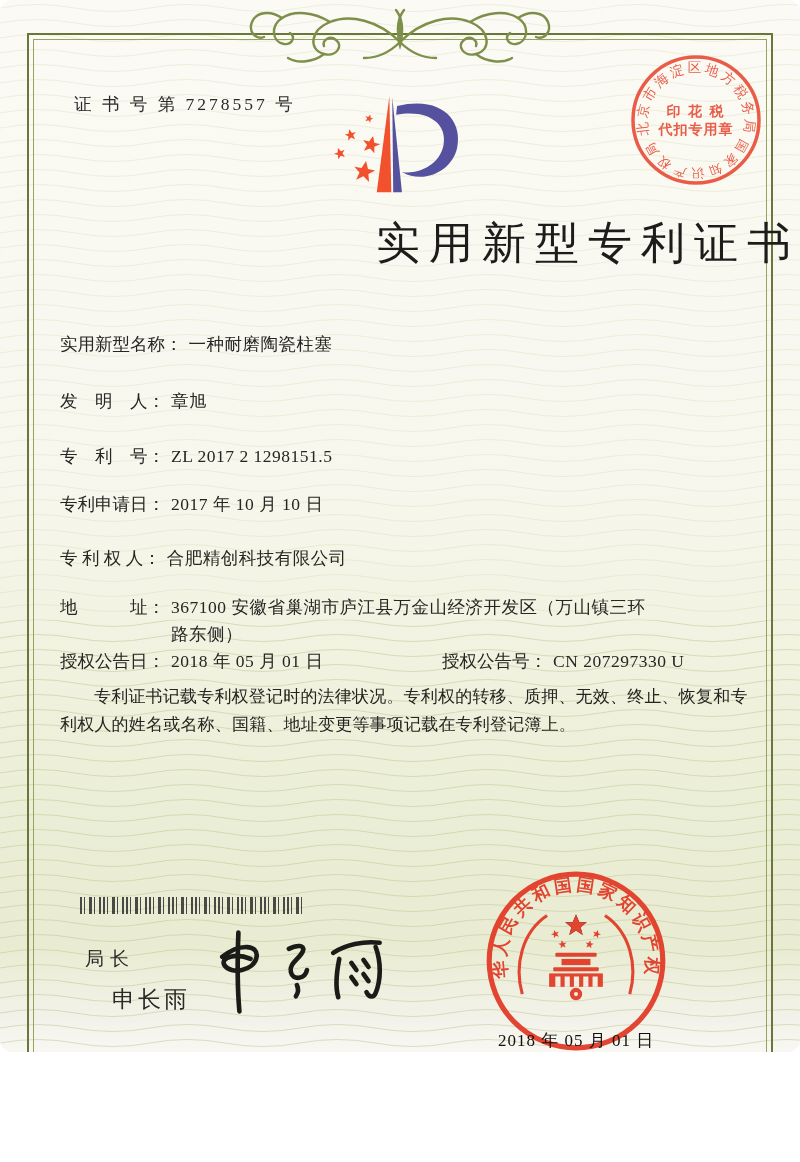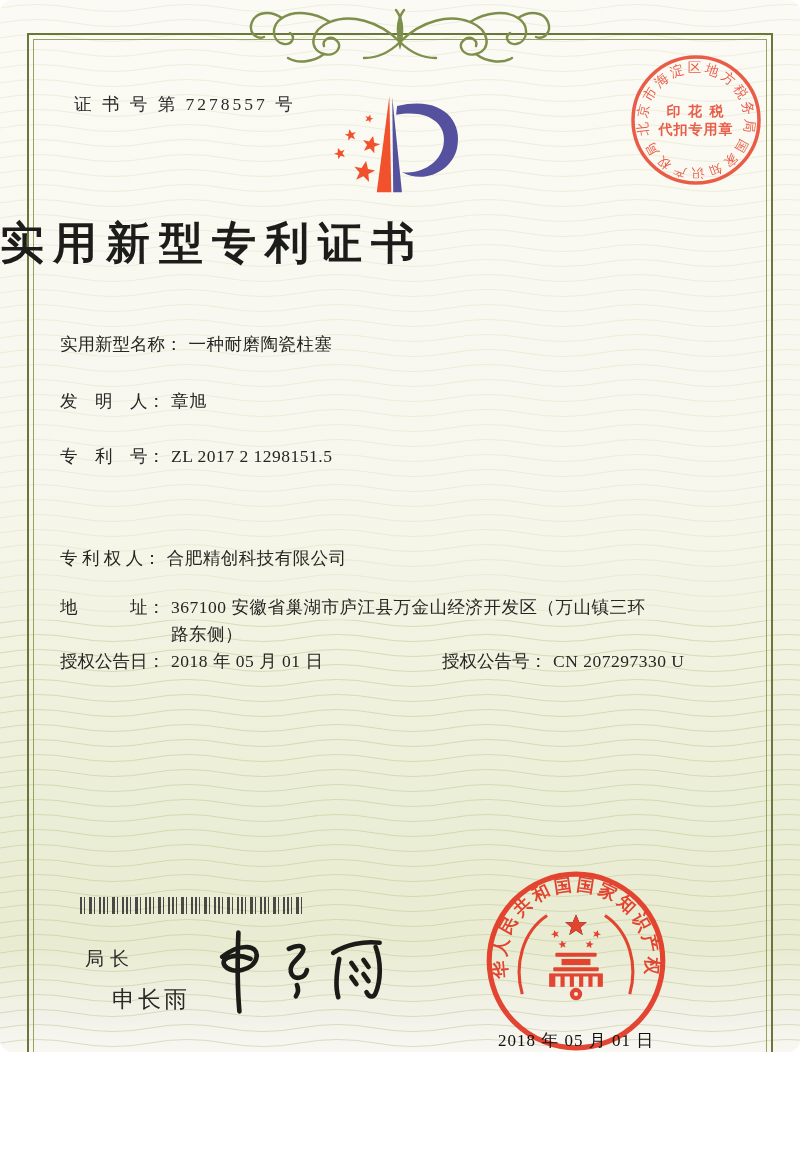--- a/index.html
+++ b/index.html
@@ -11,21 +11,21 @@
   .waves{position:absolute;left:0;top:0;z-index:0;}
   
   .frame{position:absolute;left:27px;top:33px;width:742px;height:1086px;
     border:2px solid #69773a;z-index:1;}
   .frame-inner{position:absolute;left:4px;top:4px;right:4px;bottom:4px;
     border:1px solid #95a35c;}
   .ornament{position:absolute;z-index:2;}
   
   .abs{position:absolute;z-index:3;}
   .certno{left:74px;top:92px;font-size:17.5px;letter-spacing:3px;color:#2a2a28;}
-  .title{left:0;top:214px;width:100%;text-align:left;font-size:44px;font-weight:bold;
+  .title{left:0;top:214px;width:100%;text-align:right;font-size:44px;font-weight:normal;
     letter-spacing:9px;color:#1c1c1a;}
   .frow{left:60px;width:660px;font-size:17.5px;line-height:26px;color:#262622;white-space:nowrap;}
   .frow .flabel{display:inline-block;white-space:pre;}
   .frow .fvalue{margin-left:6px;letter-spacing:0.5px;}
   .frow-addr{white-space:normal;display:flex;}
   .frow-addr .fvalue{display:inline-block;width:478px;vertical-align:top;white-space:normal;line-height:27px;}
   .frow-grant{display:flex;}
   .grant-right{position:absolute;left:382px;top:0;white-space:nowrap;}
   .bodytext{left:60px;top:683px;width:692px;font-size:17px;line-height:28px;color:#242420;z-index:3;}
   .bodytext p{margin:0 0 1px 0;text-indent:2em;letter-spacing:0.2px;}
@@ -129,37 +129,41 @@
 
   <div class="abs frow" style="top:331px;">
     <span class="flabel">实用新型名称：</span><span class="fvalue">一种耐磨陶瓷柱塞</span>
   </div>
   <div class="abs frow" style="top:388px;">
     <span class="flabel">发　明　人：</span><span class="fvalue">章旭</span>
   </div>
   <div class="abs frow" style="top:443px;">
     <span class="flabel">专　利　号：</span><span class="fvalue">ZL 2017 2 1298151.5</span>
   </div>
+  <div class="abs frow" style="top:491px;">
+    <span class="flabel">专利申请日：</span><span class="fvalue">2017 年 10 月 10 日</span>
+  </div>
   <div class="abs frow" style="top:545px;">
     <span class="flabel">专 利 权 人：</span><span class="fvalue">合肥精创科技有限公司</span>
   </div>
   <div class="abs frow frow-addr" style="top:594px;">
     <span class="flabel">地　　　址：</span>
       <span class="fvalue">367100 安徽省巢湖市庐江县万金山经济开发区（万山镇三环路东侧）</span>
   </div>
   <div class="abs frow frow-grant" style="top:648px;">
     <span>
       <span class="flabel">授权公告日：</span><span class="fvalue">2018 年 05 月 01 日</span>
     </span>
     <span class="grant-right">
       <span class="flabel">授权公告号：</span><span class="fvalue">CN 207297330 U</span>
     </span>
   </div>
 
   <div class="abs bodytext">
+    <p>专利证书记载专利权登记时的法律状况。专利权的转移、质押、无效、终止、恢复和专利权人的姓名或名称、国籍、地址变更等事项记载在专利登记簿上。</p>
   </div>
 
   <div class="abs barcode"></div>
 
   <div class="abs signer-title">局长</div>
   <div class="abs signer-name">申长雨</div>
 
   <svg class="abs signature" width="232" height="102" viewBox="0 0 230 100" aria-hidden="true">
     <g fill="none" stroke="#1b1b18" stroke-width="4.6" stroke-linecap="round" stroke-linejoin="round">
       <path d="M30,38 C48,24 66,26 64,38 C62,52 38,56 32,46 C28,38 44,34 58,40"></path>

